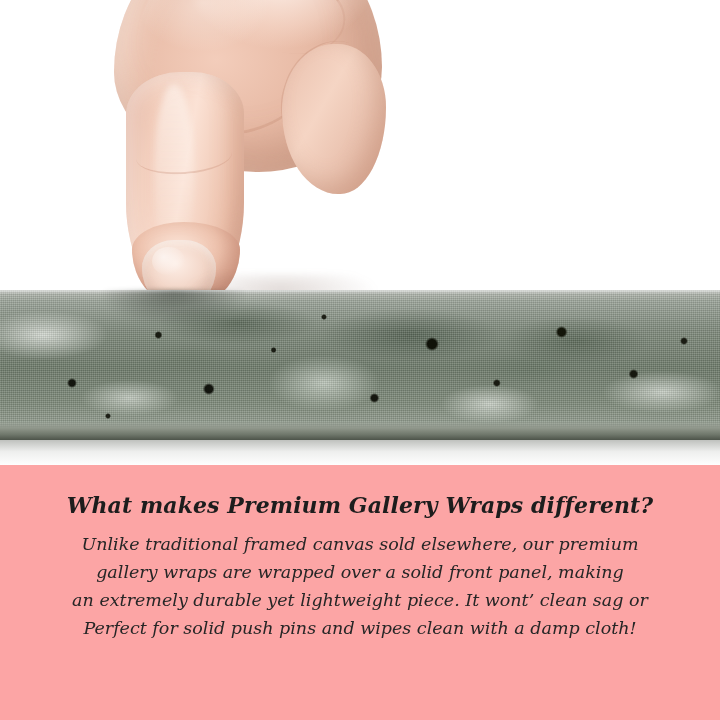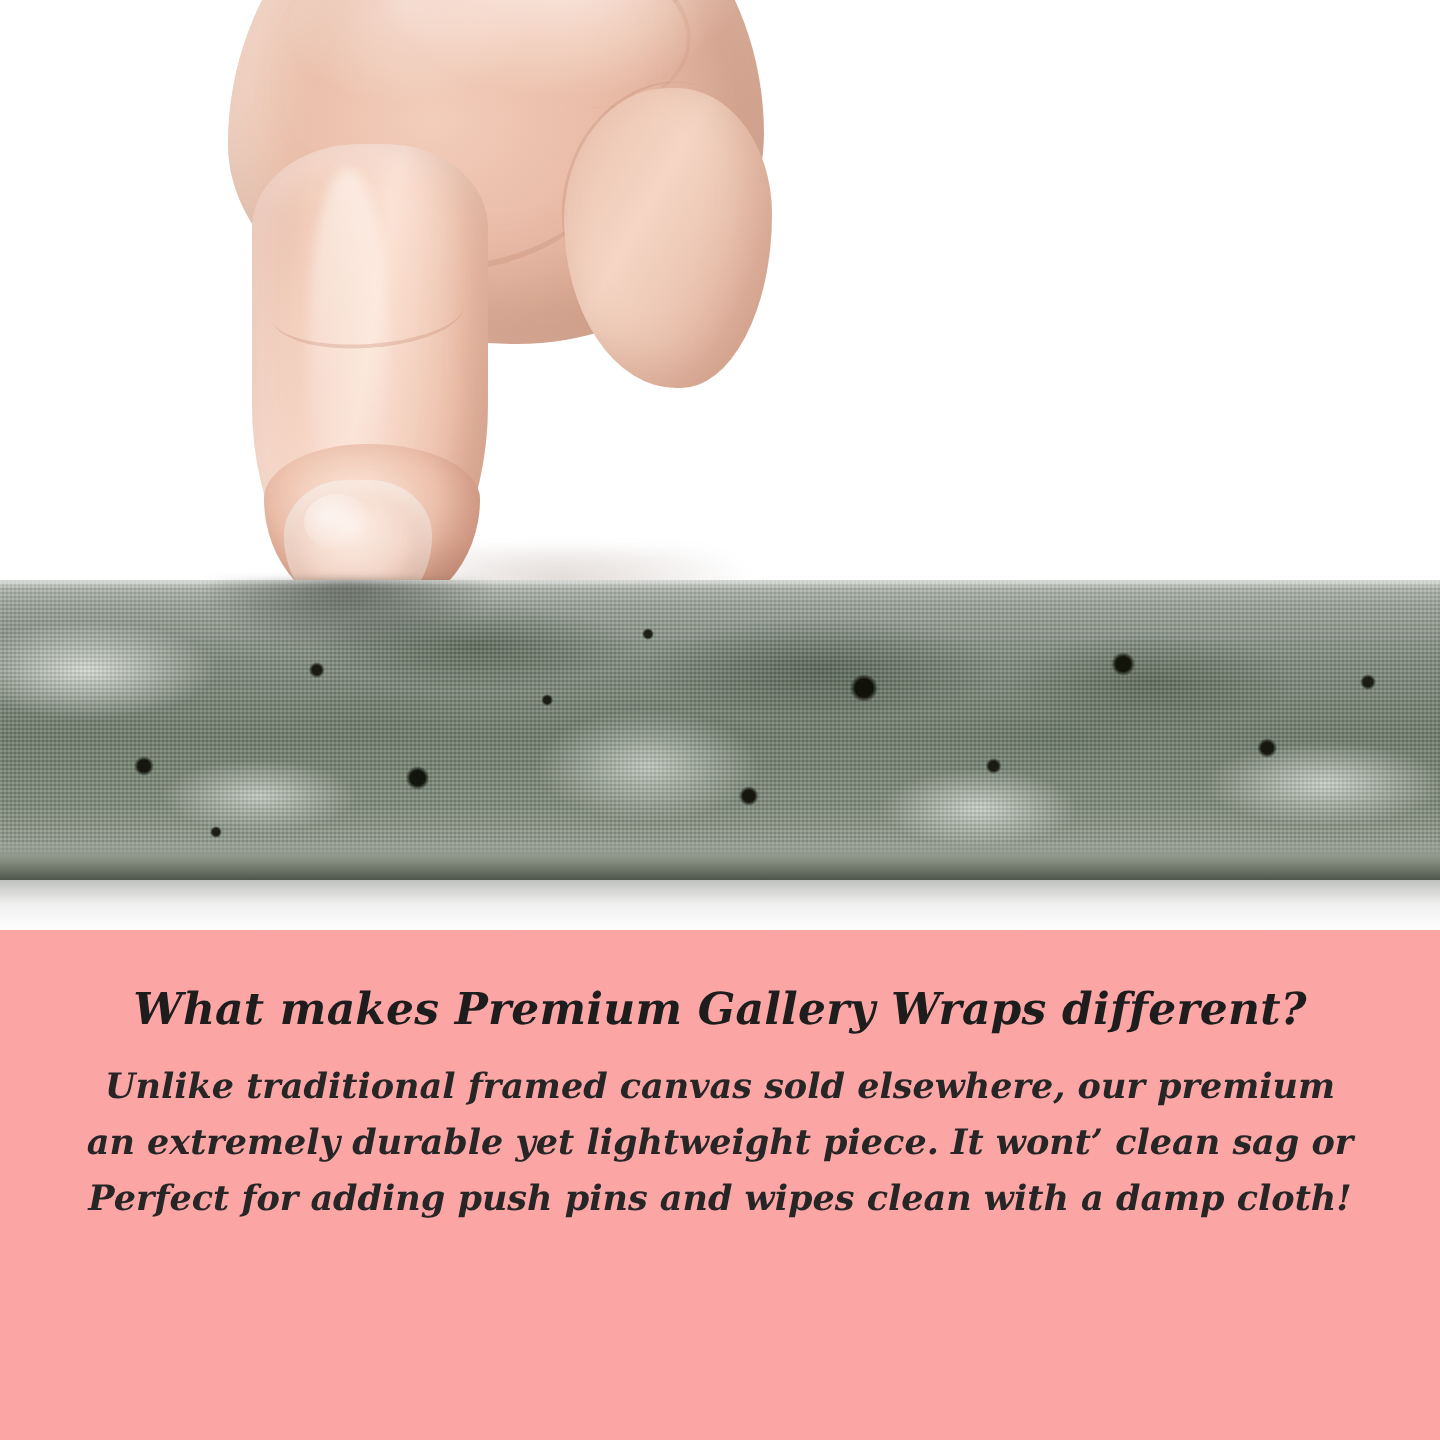--- a/index.html
+++ b/index.html
@@ -303,21 +303,21 @@
     font-size: 22px;
     font-weight: 700;
     letter-spacing: 0.1px;
     margin: 0 0 12px 0;
     color: #1d1d1d;
   }
 
   .caption-body {
     font-size: 17.5px;
     line-height: 28px;
-    font-weight: 700;
+    font-weight: 400;
     color: #262626;
     margin: 0;
   }
 
   .caption-line {
     display: block;
     white-space: nowrap;
   }
 </style>
 </head>
@@ -352,18 +352,19 @@
     </div>
 
     <div class="finger-contact-shadow"></div>
     <div class="wrap-shadow"></div>
   </div>
 
   <div class="caption">
     <div class="caption-heading">What makes Premium Gallery Wraps different?</div>
     <div class="caption-body">
       <span class="caption-line">Unlike traditional framed canvas sold elsewhere, our premium</span>
+      <span class="caption-line">gallery wraps are wrapped over a solid front panel, making</span>
       <span class="caption-line">an extremely durable yet lightweight piece. It wont’ clean sag or</span>
-      <span class="caption-line">Perfect for adding push pins and wipes clean with a damp cloth!</span>
+      <span class="caption-line">Perfect for solid push pins and wipes clean with a damp cloth!</span>
     </div>
   </div>
 
 </div>
 
 </body></html>

